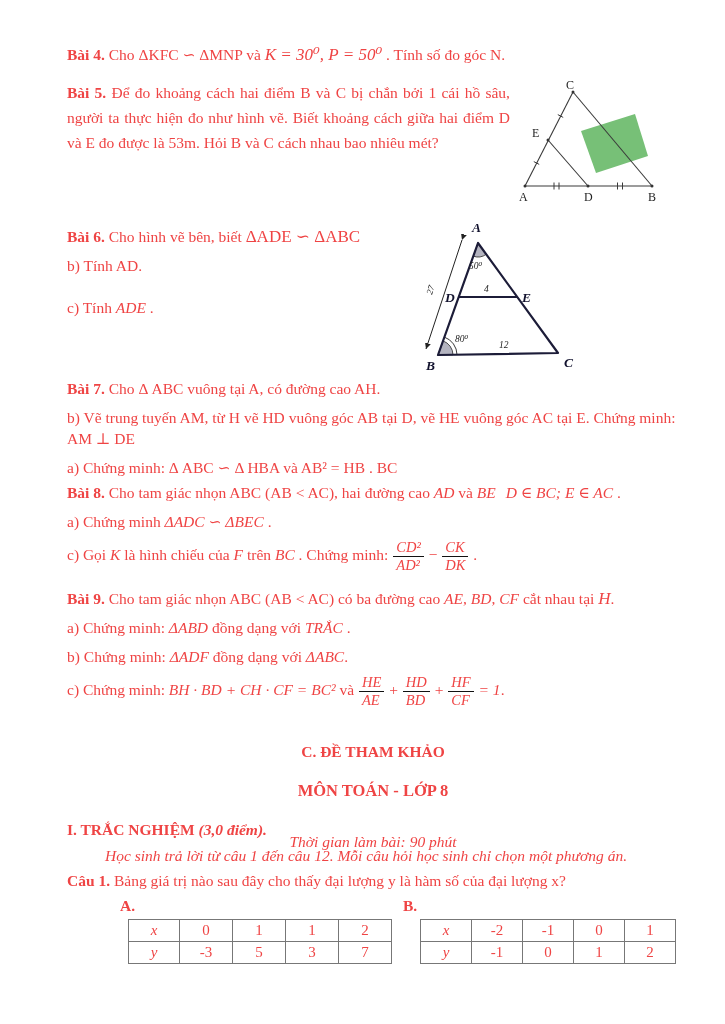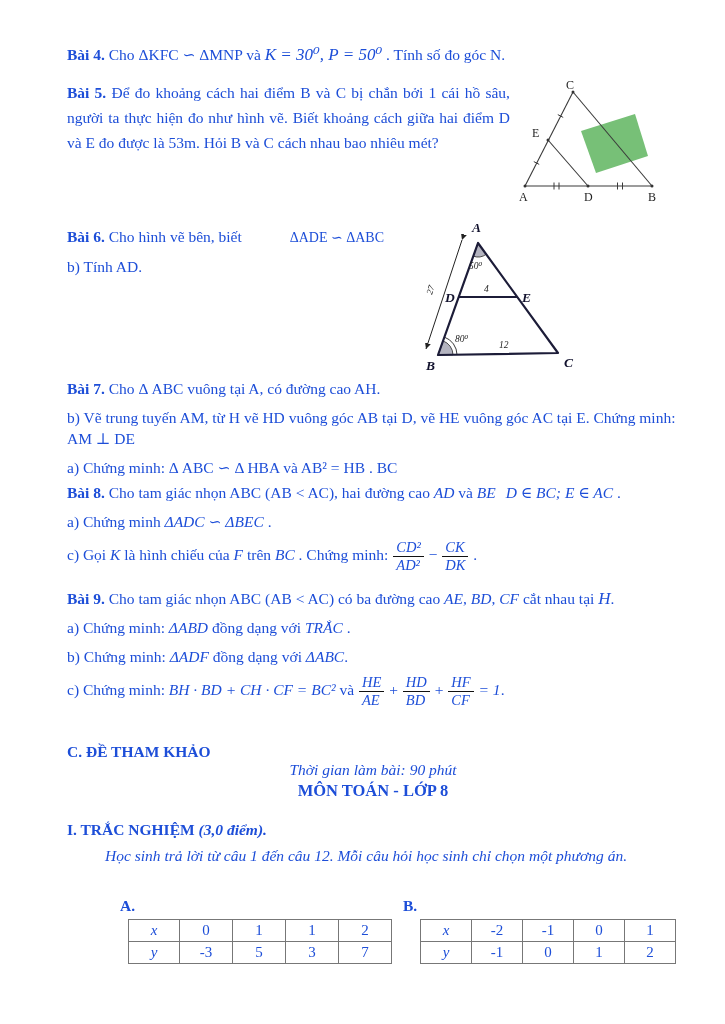--- a/index.html
+++ b/index.html
@@ -1,24 +1,24 @@
 <!DOCTYPE html>
 <html><head>
 <meta charset="utf-8">
 <style>
   html,body{margin:0;padding:0;background:#fff;}
   .page{position:relative;width:725px;height:1008px;background:#ffffff;overflow:hidden;
-        font-family:"Liberation Serif","DejaVu Serif",serif;font-size:15.5px;color:#1d4ed8;}
+        font-family:"Liberation Serif","DejaVu Serif",serif;font-size:15.5px;color:#ef4444;}
   .blk{position:absolute;left:67px;width:612px;}
   .blk p{margin:0 0 8px 0;line-height:21px;}
   .b{font-weight:bold;}
   .i{font-style:italic;}
   .m{font-style:italic;font-family:"Liberation Serif","DejaVu Serif",serif;}
   .lg{font-size:17px;}
-  .mathset{font-size:14px;margin-left:44px;}
+  .mathset{font-size:17px;}
   .center{text-align:center;}
   .frac{display:inline-block;vertical-align:middle;font-style:italic;
         line-height:1.05;font-size:14.5px;padding:0 1px;}
   .frac .num{display:block;border-bottom:1.2px solid #111;padding:0 3px 1px 3px;}
   .frac .den{display:block;padding:1px 3px 0 3px;}
   .fig{position:absolute;}
   table.vals{border-collapse:collapse;}
   table.vals td{border:1px solid #777;height:21px;text-align:center;font-size:15px;padding:0;}
   .justify{text-align:justify;}
   .optlabel{font-weight:bold;position:absolute;top:0;}
@@ -66,20 +66,21 @@
       <text x="29" y="59">E</text>
       <text x="16" y="123">A</text>
       <text x="81" y="123">D</text>
       <text x="145" y="123">B</text>
     </g>
   </svg>
 
   <div class="blk" id="b6" style="top:226px;width:345px;">
     <p><span class="b">Bài 6.</span><span> Cho hình vẽ bên, biết </span><span class="mathset">ΔADE ∽ ΔABC</span></p>
     <p style="margin-bottom:21px;">b) Tính AD.</p>
+    <p><span>c) Tính </span><span class="m">ADE</span><span> .</span></p>
   </div>
 
   <svg class="fig" style="left:412px;top:219px;" width="170" height="158" viewBox="0 0 170 158">
     <defs>
       <marker id="arr" markerWidth="8" markerHeight="8" refX="6" refY="3" orient="auto">
         <path d="M0,0 L6,3 L0,6 Z" fill="#222"></path>
       </marker>
     </defs>
     <path d="M66,24 L61.3,37.2 A14,14 0 0 0 74.2,35.3 Z" fill="#b4b4c0" stroke="#222" stroke-width="0.8"></path>
     <path d="M26,136 L31,121.9 A15,15 0 0 1 41,135.75 Z" fill="#b4b4c0" stroke="#222" stroke-width="0.8"></path>
@@ -117,40 +118,43 @@
     <p style="margin-top:4px;"><span>c) Gọi </span><span class="m">K</span><span> là hình chiếu của </span><span class="m">F</span><span> trên </span><span class="m">BC</span><span> . Chứng minh: </span><span class="frac"><span class="num">CD²</span><span class="den">AD²</span></span><span> − </span><span class="frac"><span class="num">CK</span><span class="den">DK</span></span><span> .</span></p>
   </div>
 
   <div class="blk" id="b9" style="top:588px;">
     <p><span class="b">Bài 9.</span><span> Cho tam giác nhọn ABC (AB &lt; AC) có ba đường cao </span><span class="m">AE</span><span>, </span><span class="m">BD</span><span>, </span><span class="m">CF</span><span> cắt nhau tại </span><span class="m lg">H</span><span>.</span></p>
     <p><span>a) Chứng minh: </span><span class="m">ΔABD</span><span> đồng dạng với </span><span class="m">TRẮC</span><span> .</span></p>
     <p><span>b) Chứng minh: </span><span class="m">ΔADF</span><span> đồng dạng với </span><span class="m">ΔABC</span><span>.</span></p>
     <p style="margin-top:4px;"><span>c) Chứng minh: </span><span class="m">BH · BD + CH · CF = BC²</span><span> và </span><span class="frac"><span class="num">HE</span><span class="den">AE</span></span><span> + </span><span class="frac"><span class="num">HD</span><span class="den">BD</span></span><span> + </span><span class="frac"><span class="num">HF</span><span class="den">CF</span></span><span class="m"> = 1</span><span>.</span></p>
   </div>
 
-  <div class="blk" style="top:741px;">
+  <div class="blk" style="top:741px;text-align:center;">
     <p class="b">C. ĐỀ THAM KHẢO</p>
   </div>
 
   <div class="blk center" style="top:780px;">
     <p class="b" style="font-size:16.5px;">MÔN TOÁN -  LỚP 8</p>
   </div>
 
-  <div class="blk center" style="top:759px;text-align:center;">
+  <div class="blk center" style="top:831px;text-align:center;">
     <p class="i">Thời gian làm bài: 90 phút</p>
   </div>
 
   <div class="blk" style="top:819px;">
     <p><span class="b">I. TRẮC NGHIỆM </span><span class="b i">(3,0 điểm).</span></p>
   </div>
 
   <div class="blk" style="top:845px;padding-left:38px;width:574px;">
     <p class="i">Học sinh trả lời từ câu 1 đến câu 12. Mỗi câu hỏi học sinh chỉ chọn một phương án.</p>
   </div>
 
+  <div class="blk" style="top:870px;">
+    <p><span class="b">Câu 1.</span><span>  Bảng giá trị nào sau đây cho thấy đại lượng y là hàm số của đại lượng x?</span></p>
+  </div>
 
   <div class="blk" style="top:897px;height:75px;">
 
     <div style="position:absolute;left:0;top:0;width:330px;height:75px;">
       <span class="optlabel" style="left:53px;">A.</span>
       <table class="vals opt-table" style="left:61px;">
         <tbody>
             <tr>
           <td class="i" style="width:50px;">x</td>
           <td style="width:52px;">0</td>

